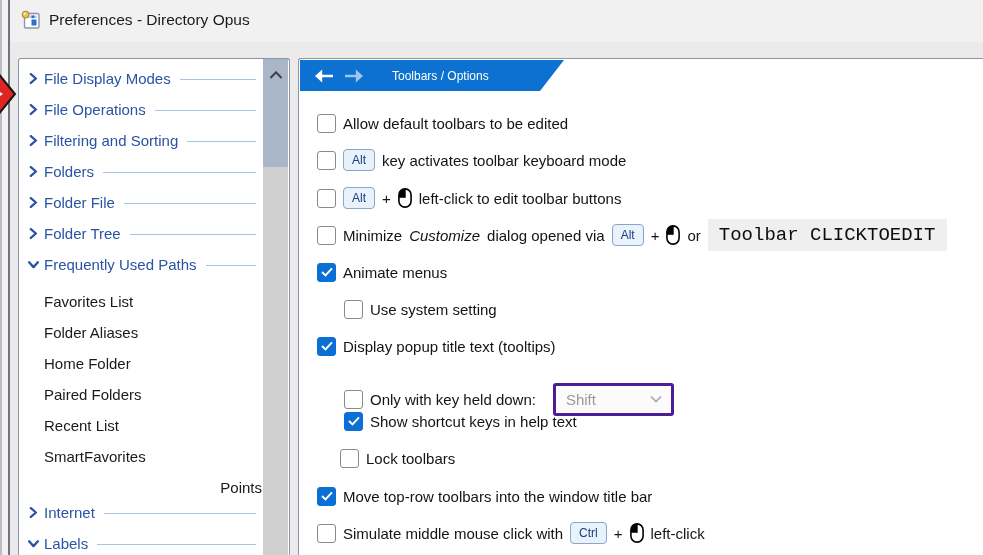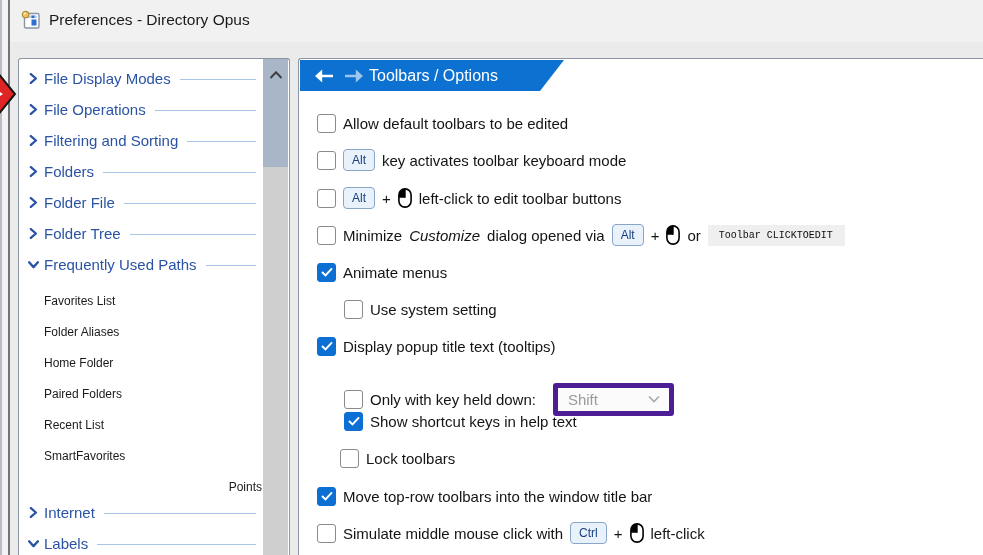--- a/index.html
+++ b/index.html
@@ -20,52 +20,52 @@
 
   
   .sidebar{position:absolute;left:18px;top:58px;width:272px;height:497px;box-sizing:border-box;
     background:#ffffff;border:1px solid #8b95a5;border-bottom:none;border-radius:3px 3px 0 0;overflow:hidden;}
   .tree{position:absolute;left:0;top:4px;right:27px;}
   .trow{height:31px;display:flex;align-items:center;white-space:nowrap;cursor:default;}
   .trow .chev{width:12px;height:12px;margin-left:8px;flex:none;display:flex;align-items:center;justify-content:center;}
   .trow.lvl0 .tlabel{margin-left:5px;font-size:15px;color:#2a53a4;}
   .trow.lvl1{padding-left:25px;}
   .trow.lvl2{padding-left:49px;justify-content:flex-end;}
-  .trow.lvl1 .tlabel,.trow.lvl2 .tlabel{font-size:12px;color:#1a1a1a;margin-top:11px;}
+  .trow.lvl1 .tlabel,.trow.lvl2 .tlabel{font-size:15px;color:#1a1a1a;margin-top:11px;}
   .tline{flex:1;height:1px;background:#a9c3e5;margin:2px 6px 0 9px;}
   
   .vscroll{position:absolute;top:0;right:1px;bottom:0;width:25px;background:#cfcfd0;}
   .vthumb{position:absolute;top:0;left:0;width:100%;height:108px;background:#a8b6c7;}
   .vthumb .up{position:absolute;top:6px;left:50%;transform:translateX(-50%);}
 
   
   .main{position:absolute;left:298px;top:58px;width:686px;height:497px;box-sizing:border-box;
     background:#ffffff;border:1px solid #8b95a5;border-right:none;border-bottom:none;border-radius:3px 0 0 0;}
   .banner{position:absolute;left:1px;top:1px;height:31px;width:264px;background:#0d71d1;
     clip-path:polygon(0 0,100% 0,calc(100% - 24px) 100%,0 100%);
     display:flex;align-items:center;}
   .banner .nav{margin-left:14px;display:flex;align-items:center;cursor:pointer;}
   .banner .nav + .nav{margin-left:10px;}
-  .banner-title{color:#ffffff;font-size:16px;margin-left:5px;white-space:nowrap;}
+  .banner-title{color:#ffffff;font-size:12px;margin-left:28px;white-space:nowrap;}
 
   .opt-row{position:absolute;left:18px;height:22px;display:flex;align-items:center;
     font-size:15px;color:#141414;white-space:nowrap;gap:7px;}
   .opt-row.indent{left:45px;}
   .cb{width:19px;height:19px;flex:none;box-sizing:border-box;border:1px solid #8a8a8a;border-radius:3px;
     background:#fff;display:flex;align-items:center;justify-content:center;cursor:pointer;}
   .cb svg{display:none;}
   .cb.checked{background:#0c6fd4;border-color:#0c6fd4;}
   .cb.checked svg{display:block;}
   .lbl{cursor:default;}
   .kbd{background:#e9f1fb;border:1px solid #89a5c8;border-radius:4px;color:#17407e;
     font-size:12px;line-height:1;padding:3.5px 8px 4.5px;}
   .code{background:#efeff0;color:#0d0d0d;font-family:"Liberation Mono","DejaVu Sans Mono",monospace;
-    font-size:10px;padding:5px 12px 5px 11px;white-space:nowrap;}
+    font-size:19px;padding:5px 12px 5px 11px;white-space:nowrap;}
   .mouse{flex:none;display:flex;}
-  .dropdown{width:121px;height:33px;box-sizing:border-box;border:5px solid #4c1d95;border-radius:3px;
+  .dropdown{width:121px;height:33px;box-sizing:border-box;border:3px solid #4c1d95;border-radius:3px;
     background:#fbfbfb;display:flex;align-items:center;padding:0 9px 0 10px;margin-left:10px;
     color:#9a9a9a;font-size:15px;cursor:default;}
   .dropdown .dd-chev{margin-left:auto;display:flex;}
   .ital{font-style:italic;}
 </style>
 </head>
 <body>
 
 <div class="titlebar">
   <svg class="app-icon" viewBox="0 0 20 20">

